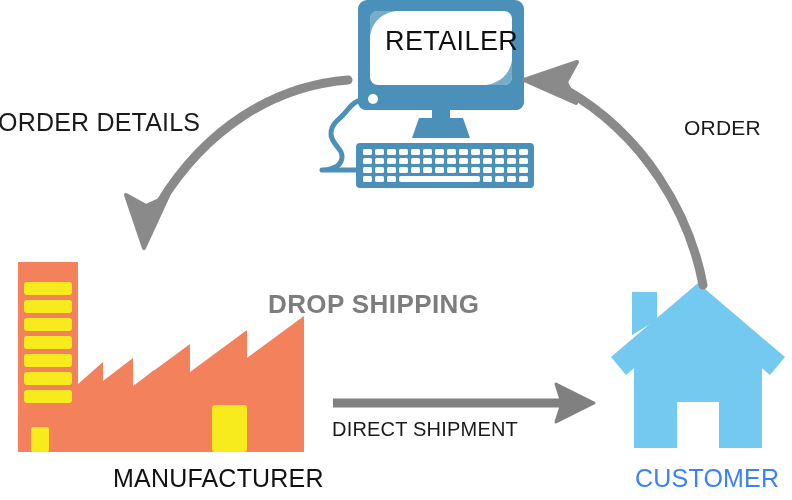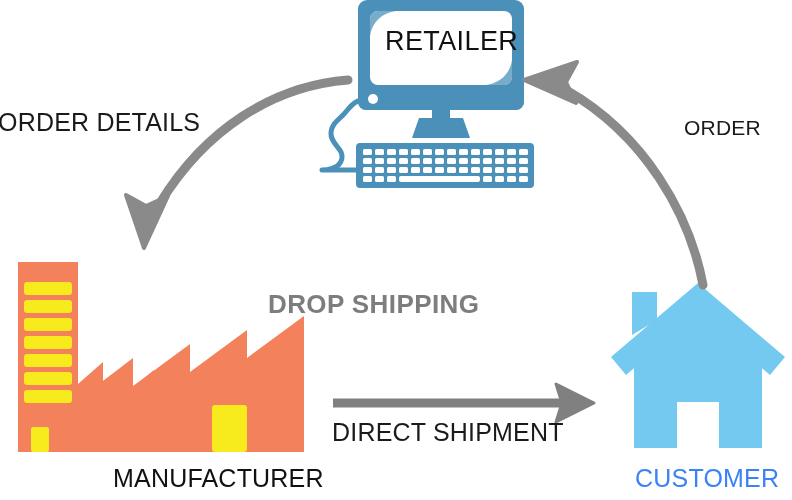--- a/index.html
+++ b/index.html
@@ -40,21 +40,21 @@
   #label-order {
     left: 684px;
     top: 116px;
     font-size: 21px;
     color: #1a1a1a;
     letter-spacing: 0.2px;
   }
   #label-direct-shipment {
     left: 332px;
     top: 418px;
-    font-size: 25px;
+    font-size: 20px;
     color: #1a1a1a;
     letter-spacing: 0.2px;
   }
   #title-drop-shipping {
     left: 268px;
     top: 249px;
     font-size: 26px;
     font-weight: bold;
     color: #7d7d7d;
     letter-spacing: 0.4px;

